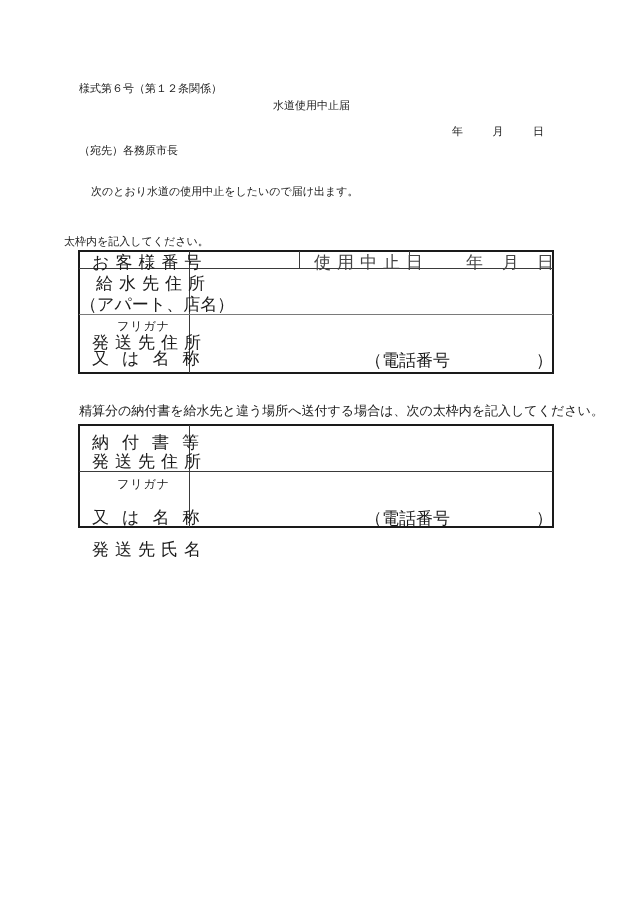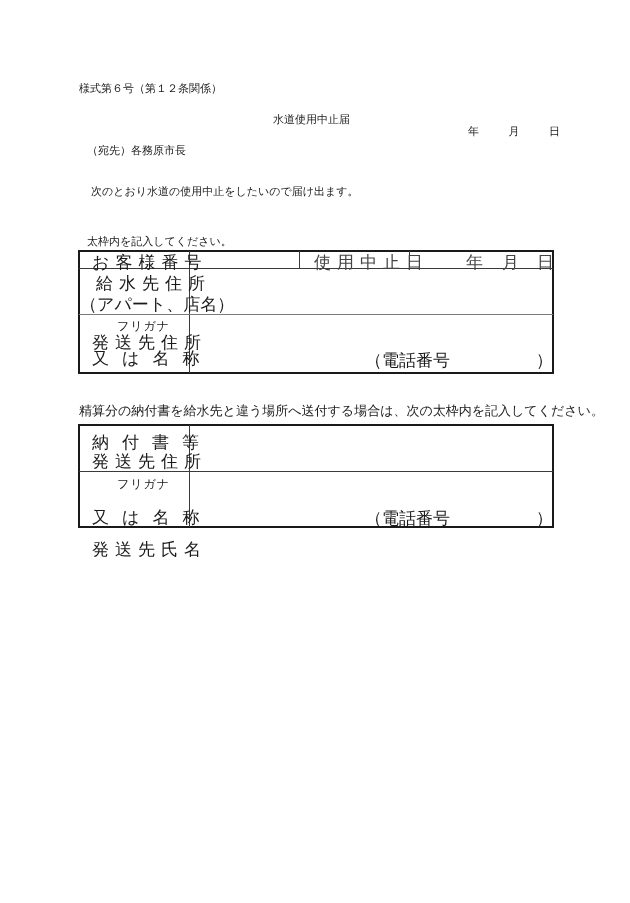--- a/index.html
+++ b/index.html
@@ -12,28 +12,28 @@
       height: 903px;
       position: relative;
       overflow: hidden;
       font-family: "DejaVu Serif", "Liberation Serif", serif;
       color: #1a1a1a;
       font-size: 11px;
     }
     .abs { position: absolute; white-space: nowrap; line-height: 1; }
 
     .form-no { left: 79px; top: 83px; font-size: 11px; }
-    .doc-title { left: 273px; top: 100px; font-size: 11px; margin-top: 14px; }
-    .date-line { left: 468px; top: 126px; font-size: 11px; }
+    .doc-title { left: 273px; top: 100px; font-size: 11px; }
+    .date-line { left: 452px; top: 126px; font-size: 11px; }
     .date-line span { display: inline-block; }
     .date-line .y { margin-right: 26px; }
     .date-line .m { margin-right: 26px; }
-    .addressee { left: 87px; top: 145px; font-size: 11px; }
+    .addressee { left: 79px; top: 145px; font-size: 11px; }
     .intro { left: 91px; top: 186px; font-size: 11px; }
-    .instr1 { left: 87px; top: 236px; font-size: 11px; }
+    .instr1 { left: 64px; top: 236px; font-size: 11px; }
     .instr2 { left: 79px; top: 404px; font-size: 13px; }
 
     
     .box {
       position: absolute;
       border: 2px solid #1a1a1a;
       box-sizing: border-box;
     }
     .vline, .hline {
       position: absolute;

